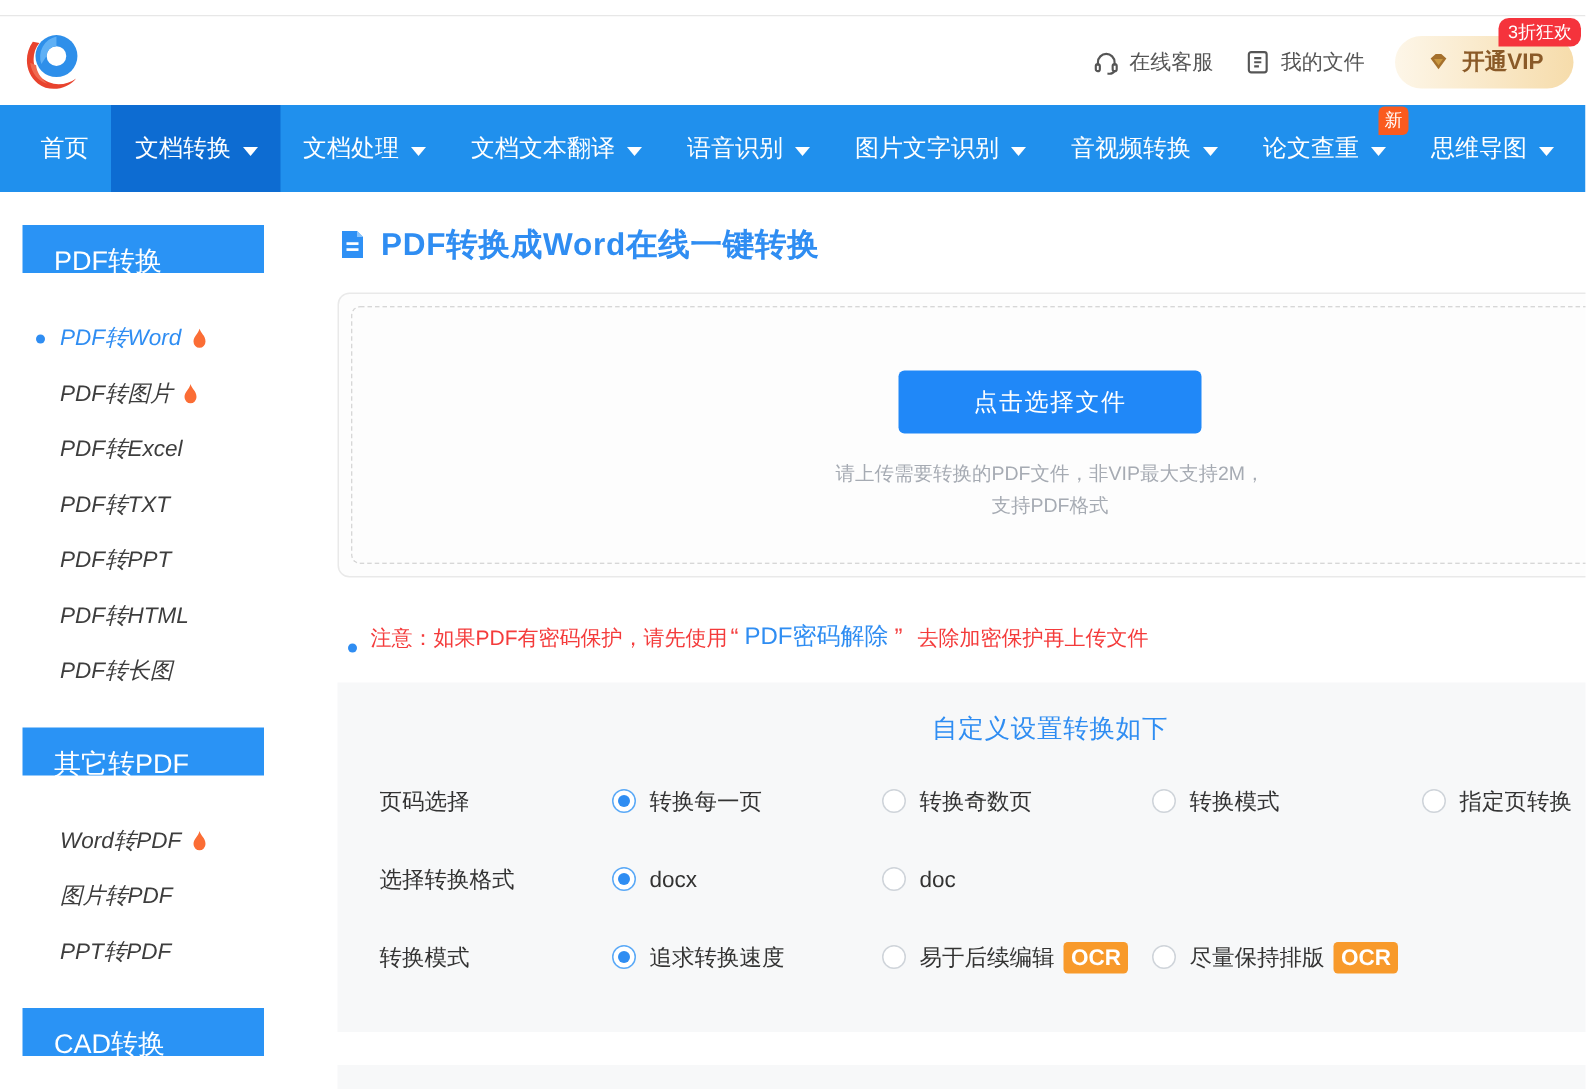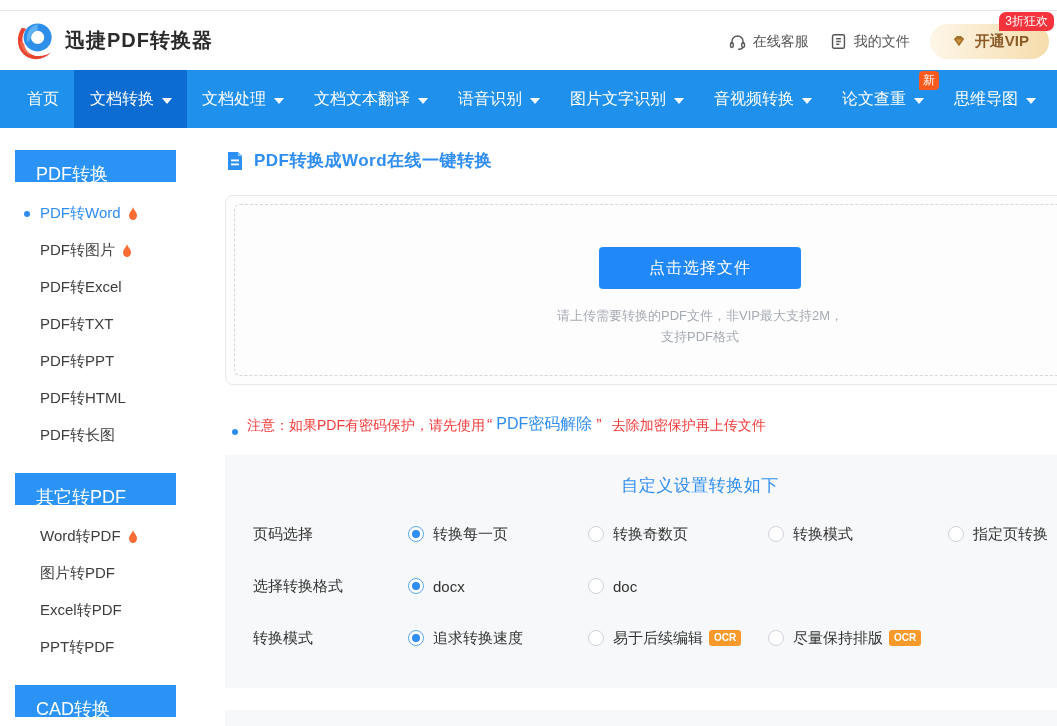--- a/index.html
+++ b/index.html
@@ -39,34 +39,34 @@
     border-left:5px solid transparent; border-right:5px solid transparent;
     border-top:6px solid #fff; }
   .new-badge { position:absolute; top:1px; right:0px; background:var(--badge_orange,#fa5a1e);
     color:#fff; font-size:12px; line-height:1; padding:3px 4px 4px; border-radius:4px 4px 4px 0; }
 
   
   .sidebar { position:absolute; left:15px; top:150px; width:161px; }
   .side-header { height:32px; line-height:48px; background:var(--sidebar_blue,#2a93f5);
     color:#fff; font-size:18px; padding-left:21px; cursor:pointer; }
   .side-section + .side-section { margin-top:13px; }
-  .side-items { padding-top:13px; padding-bottom:6px; }
+  .side-items { padding-top:25px; padding-bottom:6px;font-style:italic; }
   .side-item { height:37px; padding-left:25px; font-size:15px; color:#3d3d3d;
     cursor:pointer; position:relative; display:flex; align-items:center; }
   .side-item.active { color:var(--link_blue,#2f8df2); }
   .side-item.active::before { content:''; position:absolute; left:9px; top:50%;
     transform:translateY(-50%); width:6px; height:6px; border-radius:50%;
     background:var(--link_blue,#2f8df2); }
   .flame { margin-left:6px; display:inline-flex; }
   .flame svg { width:12px; height:14px; }
 
   
   .title-row { position:absolute; left:225px; top:149px; display:flex; align-items:center; gap:9px; }
   .title-row svg { width:20px; height:20px; }
-  .page-title { font-size:17px; font-weight:bold; color:var(--link_blue,#2f8df2); letter-spacing:0.5px; }
+  .page-title { font-size:21px; font-weight:bold; color:var(--link_blue,#2f8df2); letter-spacing:0.5px; }
 
   .upload-box { position:absolute; left:225px; top:195px; width:950px; height:190px;
     background:#fdfdfd; border:1px solid #e9e9e9; border-radius:8px; }
   .upload-dash { position:absolute; inset:8px; border:1px dashed #d7d7d7; border-radius:6px;
     text-align:center; }
   .select-btn { display:block; margin:42px auto 0; width:202px; height:42px;
     background:var(--button_blue,#2088f8); color:#fff; font-size:16px; letter-spacing:1px;
     border:none; border-radius:4px; cursor:pointer;
     font-family:"Liberation Sans","DejaVu Sans",sans-serif; }
   .upload-hint { margin-top:16px; font-size:13px; line-height:21px; color:#a6abb3; }
@@ -88,40 +88,39 @@
   .set-row { display:flex; align-items:center; height:52px; }
   .set-row-label { width:183px; padding-left:28px; font-size:15px; color:#333; flex:none; }
   .opt { width:180px; display:flex; align-items:center; cursor:pointer; flex:none; }
   .radio { width:16px; height:16px; border-radius:50%; border:1px solid #cfd4da;
     background:#fff; position:relative; flex:none; }
   .opt.selected .radio { border-color:#5aa9f7; }
   .opt.selected .radio::after { content:''; position:absolute; inset:3px; border-radius:50%;
     background:var(--link_blue,#2f8df2); }
   .opt-label { margin-left:9px; font-size:15px; color:#333; }
   .ocr-badge { margin-left:6px; background:var(--ocr_orange,#f89a2b); color:#fff;
-    font-size:10px; font-weight:bold; line-height:1; padding:3px 5px; border-radius:3px; }
+    font-size:15px; font-weight:bold; line-height:1; padding:3px 5px; border-radius:3px; }
 
   .panel2 { position:absolute; left:225px; top:710px; width:950px; height:16px;
     background:var(--panel_gray,#f7f8f9); }
 </style>
 </head>
 <body>
 
 <div class="topline"></div>
 
 <div class="header">
   <div class="logo-wrap">
     <svg viewBox="0 0 48 48">
       <path d="M9 10 C2 20 3 34 13 42 C22 49 36 46 42 38 C34 44 22 44 15 37 C8 30 8 18 14 11 Z" fill="#e8432e"></path>
       <circle cx="27" cy="21" r="16" fill="#2e8fea"></circle>
       <circle cx="27" cy="21" r="7.5" fill="#ffffff"></circle>
       <path d="M27 13.5 a7.5 7.5 0 0 0 -7.5 7.5 l-4 6 a16 16 0 0 1 11.5 -21 Z" fill="#5fb0f5"></path>
       <path d="M7 26 c1 8 6 14 13 16 c-5 -4 -8 -9 -8.5 -14 Z" fill="#f06a50"></path>
     </svg>
-    <span class="logo-text">迅捷PDF转换器</span>
   </div>
   <div class="hdr-right">
     <div class="hdr-item">
       <svg viewBox="0 0 24 24" fill="none" stroke="#555" stroke-width="1.8">
         <path d="M5 15 v-3 a7 7 0 0 1 14 0 v3"></path>
         <rect x="3.2" y="13.5" width="3.4" height="6" rx="1.7"></rect>
         <rect x="17.4" y="13.5" width="3.4" height="6" rx="1.7"></rect>
         <path d="M19 19.5 a5 3.5 0 0 1 -6 2"></path>
       </svg>
       <span>在线客服</span>
@@ -231,23 +230,20 @@
           <span class="flame">
             <svg viewBox="0 0 12 14">
               <path d="M6 0 C6.6 3 10 4.6 10 8.6 A4 4.3 0 0 1 2 8.6 C2 5.4 5.4 3.4 6 0 Z" fill="#fb6d35"></path>
             </svg>
           </span>
         </div>
         <div class="side-item">
           <span class="side-label">图片转PDF</span>
         </div>
         <div class="side-item">
-          <span class="side-label">Excel转PDF</span>
-        </div>
-        <div class="side-item">
           <span class="side-label">PPT转PDF</span>
         </div>
       </div>
     </div>
     <div class="side-section">
       <div class="side-header">CAD转换</div>
     </div>
   </div>
 
 <div class="title-row">

